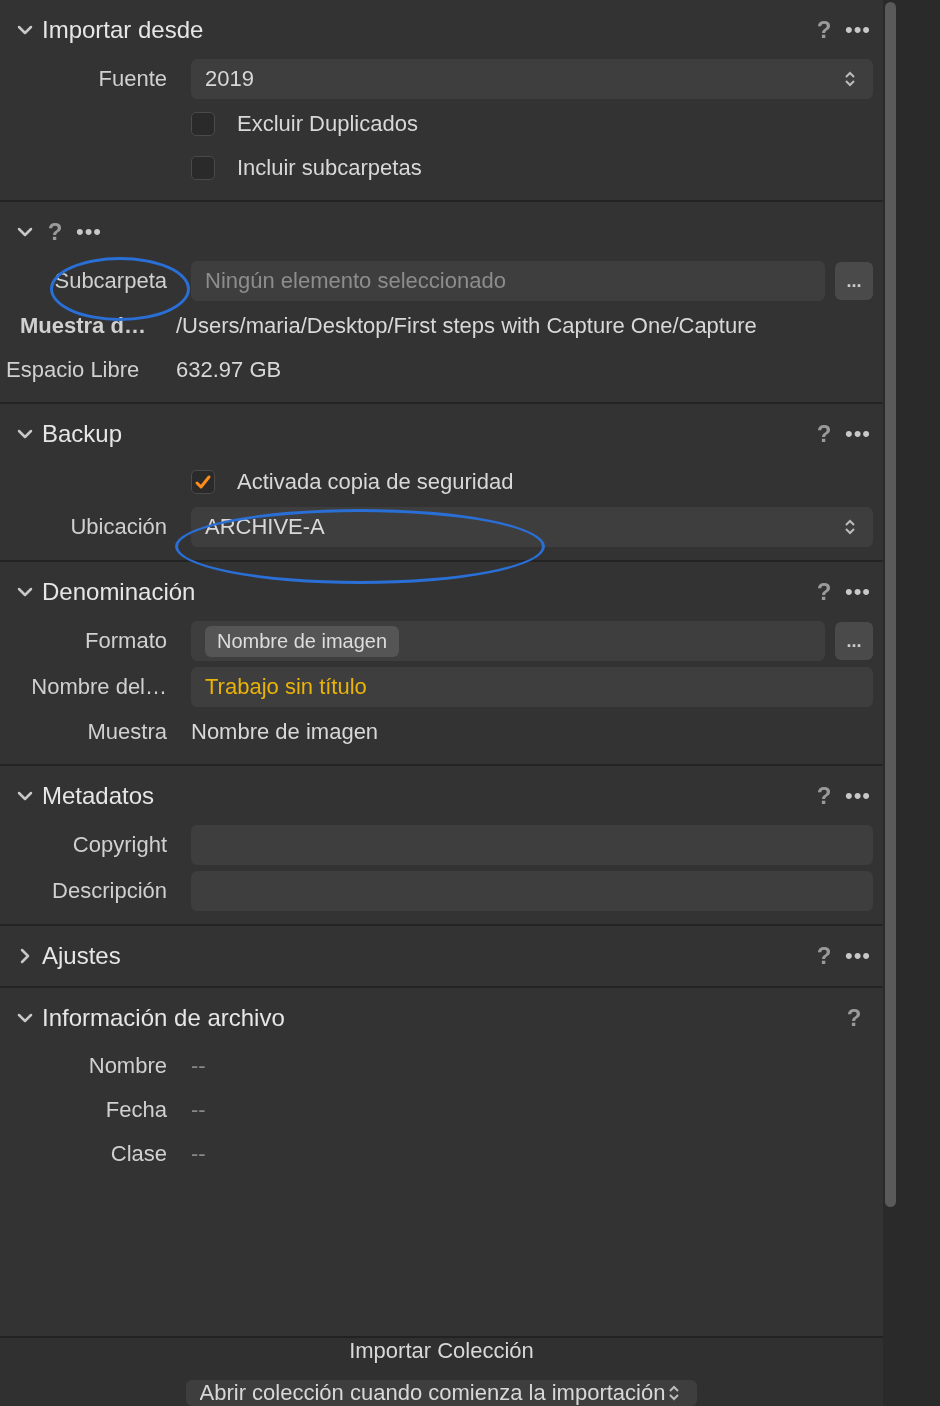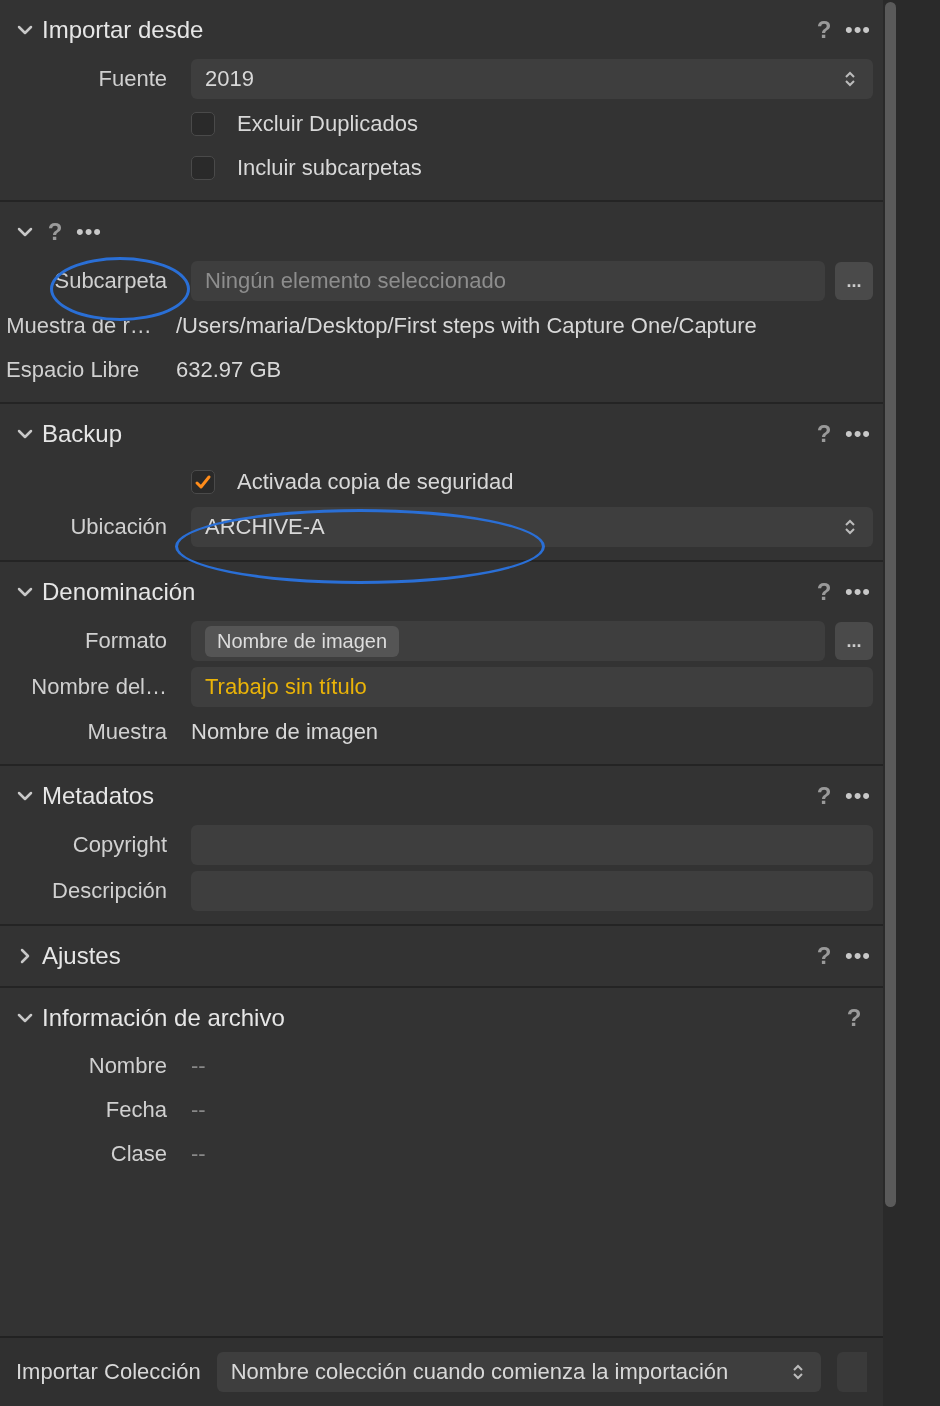--- a/index.html
+++ b/index.html
@@ -186,20 +186,21 @@
   .footer {
     position: absolute;
     left: 0; right: 0; bottom: 0;
     height: 70px;
     background: #303030;
     border-top: 2px solid #222;
     display: flex;
     align-items: center;
     padding: 0 16px;
     gap: 16px;
+    flex-direction: column;
   }
   .footer .flabel {
     color: #d8d8d8;
     font-size: 22px;
     white-space: nowrap;
   }
   .footer .select { flex: 1 1 auto; }
   .footer .bigbtn-placeholder {
     width: 30px; height: 40px;
     background: #3a3a3a;
@@ -273,21 +274,21 @@
       <span class="more">•••</span>
     </div>
     <div class="row">
       <div class="label">Subcarpeta</div>
       <div class="value-area">
         <div class="textinput placeholder">Ningún elemento seleccionado</div>
         <span class="small-btn">...</span>
       </div>
     </div>
     <div class="row">
-      <div class="label" style="flex:0 0 170px; text-align:center; padding-left:6px;">Muestra de r…</div>
+      <div class="label" style="flex:0 0 170px; text-align:center; padding-left:20px;font-weight:bold;">Muestra de r…</div>
       <div class="value-area">
         <span class="plain-value">/Users/maria/Desktop/First steps with Capture One/Capture</span>
       </div>
     </div>
     <div class="row">
       <div class="label" style="flex:0 0 170px; text-align:left; padding-left:6px;">Espacio Libre</div>
       <div class="value-area">
         <span class="plain-value">632.97 GB</span>
       </div>
     </div>
@@ -434,21 +435,21 @@
         </div>
     </div>
   </div>
 
   <div class="anno" style="left:50px; top:257px; width:140px; height:64px;"></div>
   <div class="anno" style="left:175px; top:509px; width:370px; height:75px;"></div>
 
   <div class="footer">
     <span class="flabel">Importar Colección</span>
     <div class="select">
-      <span class="sel-text">Nombre colección cuando comienza la importación</span>
+      <span class="sel-text">Abrir colección cuando comienza la importación</span>
       <span class="stepper">
         <svg viewBox="0 0 12 8">
             <path d="M2 6 L6 2 L10 6" fill="none" stroke="#bcbcbc" stroke-width="2"></path>
           </svg>
         <svg viewBox="0 0 12 8">
             <path d="M2 2 L6 6 L10 2" fill="none" stroke="#bcbcbc" stroke-width="2"></path>
           </svg>
       </span>
     </div>
     <span class="bigbtn-placeholder"></span>

